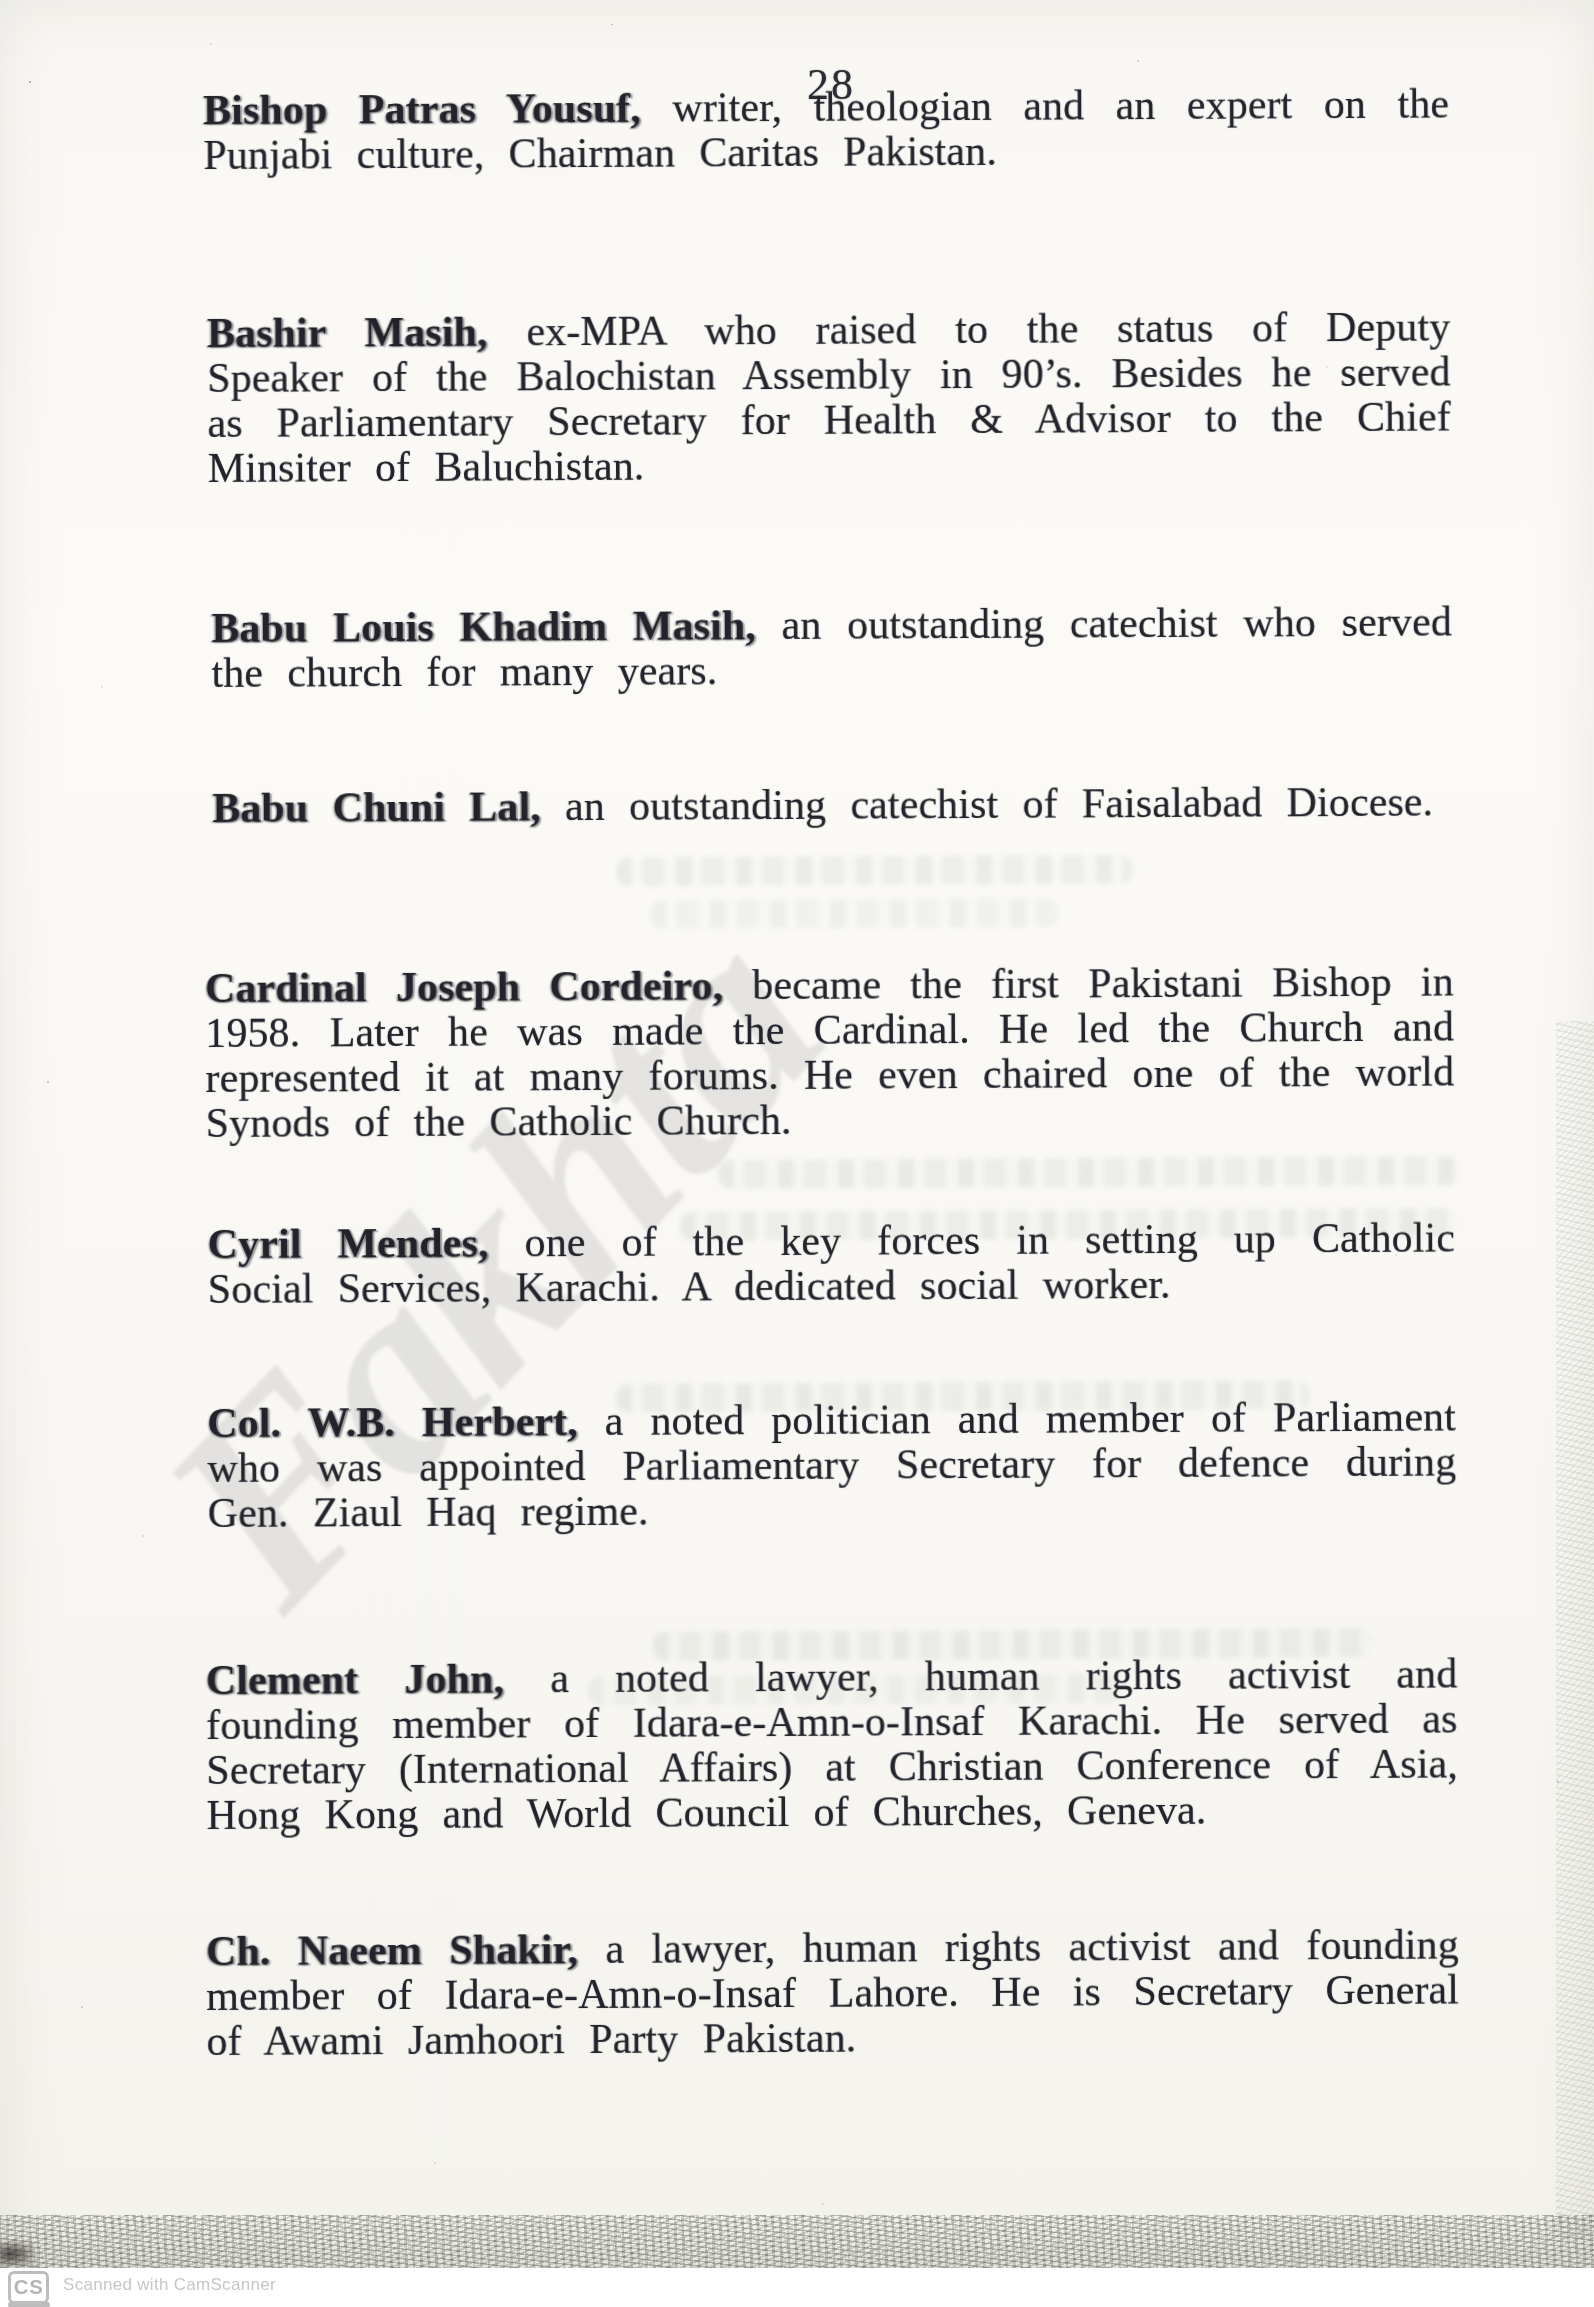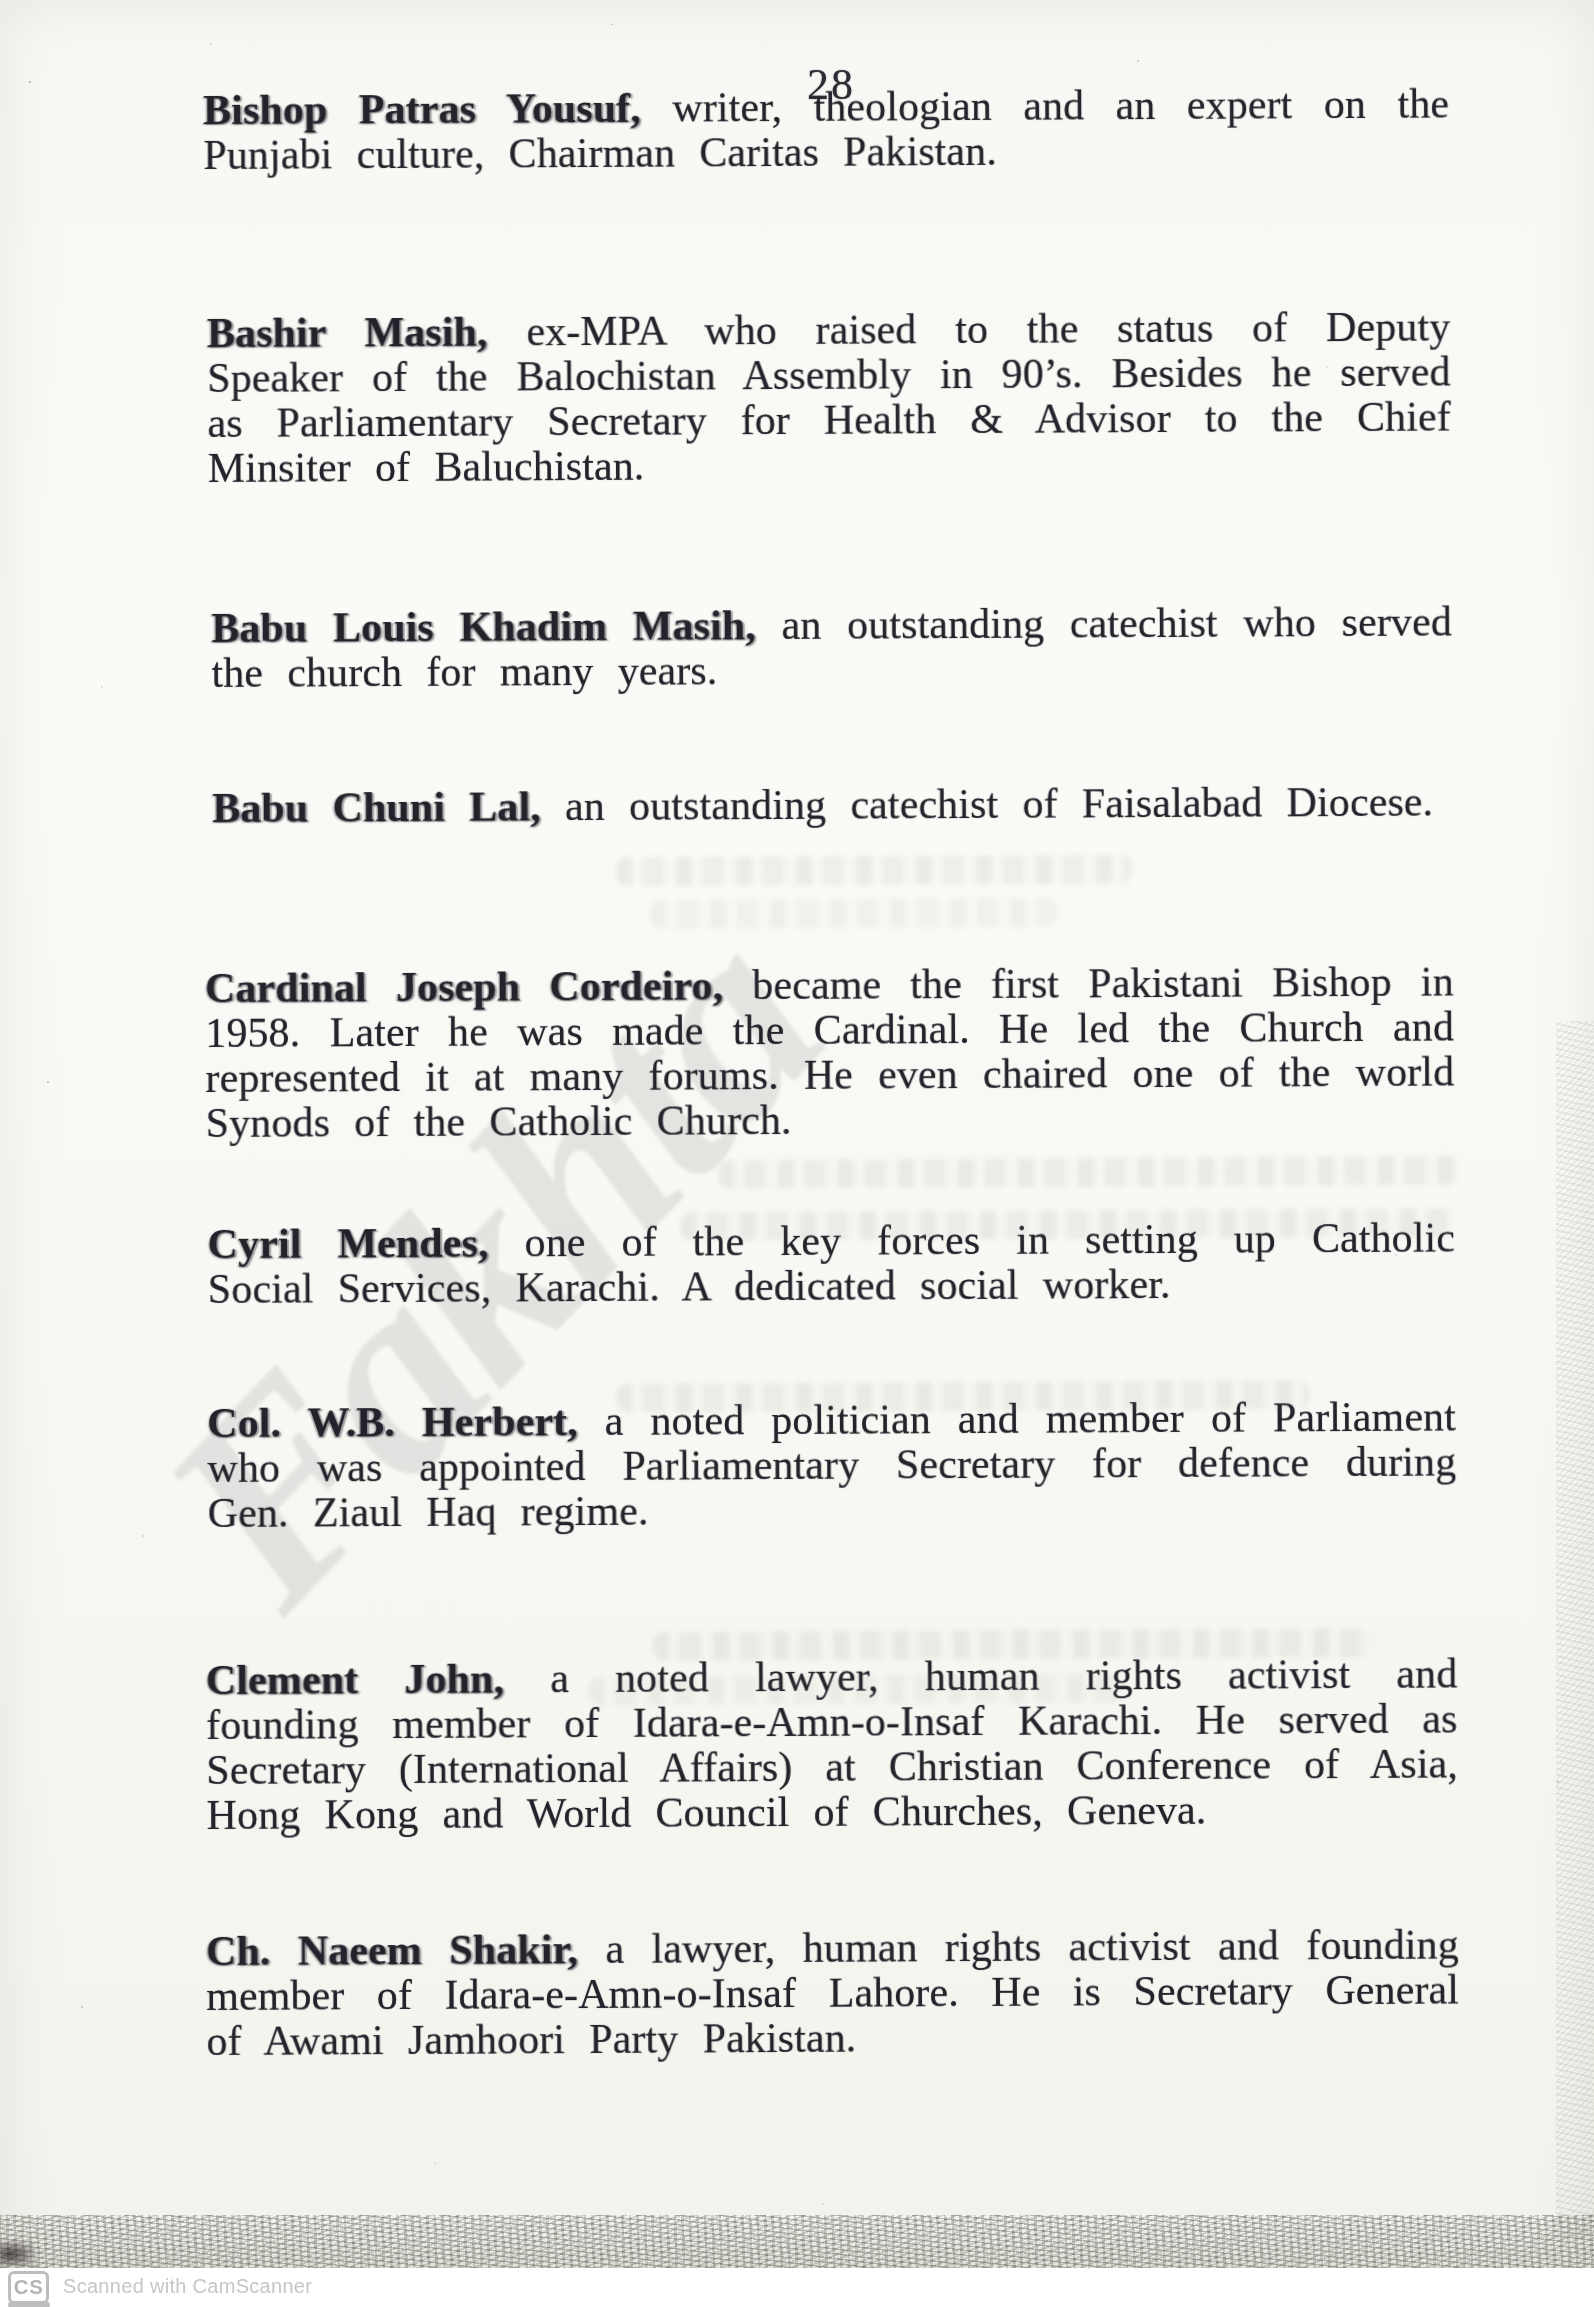--- a/index.html
+++ b/index.html
@@ -125,21 +125,21 @@
     border:3.4px solid #bdbdbd;border-radius:6.1px;
     color:#b5b5b5;font-weight:700;font-size:20.4px;line-height:27px;
     text-align:center;letter-spacing:0.7px;background:#fff;
   }
   .cs-base{
     position:absolute;left:-3.4px;right:-3.4px;top:28px;height:10.2px;
     background:#bdbdbd;border-radius:2.7px 2.7px 8.2px 8.2px;
   }
   .footer-label{
     position:absolute;left:63px;top:6.8px;
-    font-size:20px;color:#c6c6c6;letter-spacing:0.3px;
+    font-size:17px;color:#c6c6c6;letter-spacing:0.3px;
   }
 </style>
 </head>
 <body>
 
 <div class="page">
 
   <div class="watermark">Fakhta</div>
 
   <div class="page-number">28</div>

